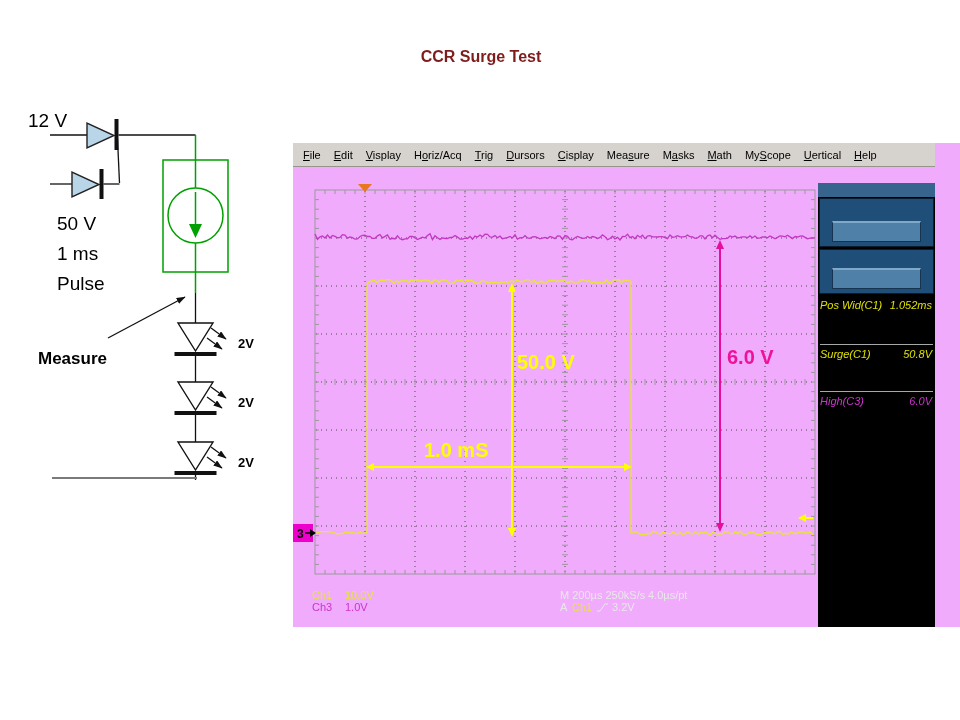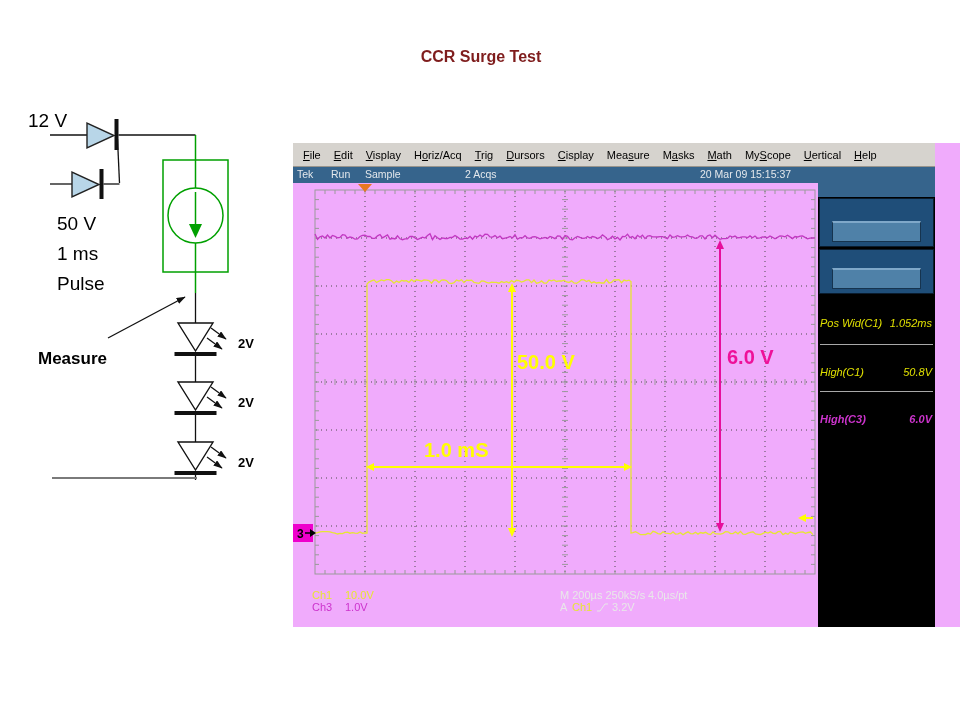--- a/index.html
+++ b/index.html
@@ -35,23 +35,23 @@
 
   
   .sidepanel{position:absolute;left:525px;top:40px;width:117px;height:444px;background:#000;}
   .sp-strip{position:absolute;left:0;top:0;width:117px;height:14px;background:#36648c;}
   .bluebox{position:absolute;left:1px;right:1px;background:#1f4e79;border:1px solid #0a1c2e;box-sizing:border-box;}
   .box1{top:15px;height:49px;}
   .box2{top:66px;height:45px;}
   .bluebox .inner{position:absolute;left:12px;right:12px;bottom:4px;height:18px;background:#4f81a8;
                   border:1px solid #16344f;border-top:2px solid #7fa8c9;}
   .meas-row{position:absolute;left:2px;right:3px;display:flex;justify-content:space-between;
-            font-size:11px;font-style:italic;margin-top:18px;}
+            font-size:11px;font-style:italic;}
   .m-yellow{color:#e0e000;}
-  .m-magenta{color:#cc33cc;font-weight:bold;}
+  .m-magenta{color:#cc33cc;}
   .r1{top:116px;}.r2{top:165px;}.r3{top:212px;}
   .divider{position:absolute;left:2px;right:2px;height:1px;background:#a8a8a8;}
   .d1{top:161px;}.d2{top:208px;}
 </style>
 </head>
 <body>
 
 <div class="slide">
 
   <div class="title">CCR Surge Test</div>
@@ -138,27 +138,20 @@
         <span class="menu-item"><span></span><span class="u">D</span><span>ursors</span></span>
         <span class="menu-item"><span></span><span class="u">C</span><span>isplay</span></span>
         <span class="menu-item"><span>Mea</span><span class="u">s</span><span>ure</span></span>
         <span class="menu-item"><span>M</span><span class="u">a</span><span>sks</span></span>
         <span class="menu-item"><span></span><span class="u">M</span><span>ath</span></span>
         <span class="menu-item"><span>My</span><span class="u">S</span><span>cope</span></span>
         <span class="menu-item"><span></span><span class="u">U</span><span>ertical</span></span>
         <span class="menu-item"><span></span><span class="u">H</span><span>elp</span></span>
       </div>
 
-    <div class="statusbar">
-      <span class="sb-tek">Tek</span>
-      <span class="sb-run">Run</span>
-      <span class="sb-sample">Sample</span>
-      <span class="sb-acqs">2 Acqs</span>
-      <span class="sb-date">20 Mar 09 15:15:37</span>
-    </div>
 
     <button class="buttons-pill">Buttons</button>
 
     <svg class="display" width="525" height="444" viewBox="293 183 525 444">
       <defs>
         <marker id="mY" markerWidth="9" markerHeight="7" refX="7" refY="3" orient="auto">
           <path d="M0,0 L8,3 L0,6 z" fill="#ffff00"></path>
         </marker>
         <marker id="mM" markerWidth="9" markerHeight="7" refX="7" refY="3" orient="auto">
           <path d="M0,0 L8,3 L0,6 z" fill="#e60e9c"></path>
@@ -227,21 +220,21 @@
       <div class="bluebox box2">
         <div class="inner"></div>
       </div>
 
       <div class="meas-row r1 m-yellow">
         <span>Pos Wid(C1)</span>
         <span>1.052ms</span>
       </div>
       <div class="divider d1"></div>
       <div class="meas-row r2 m-yellow">
-        <span>High(C1)</span>
+        <span>Surge(C1)</span>
         <span>50.8V</span>
       </div>
       <div class="divider d2"></div>
       <div class="meas-row r3 m-magenta">
         <span>High(C3)</span>
         <span>6.0V</span>
       </div>
     </div>
   </div>
 </div>

